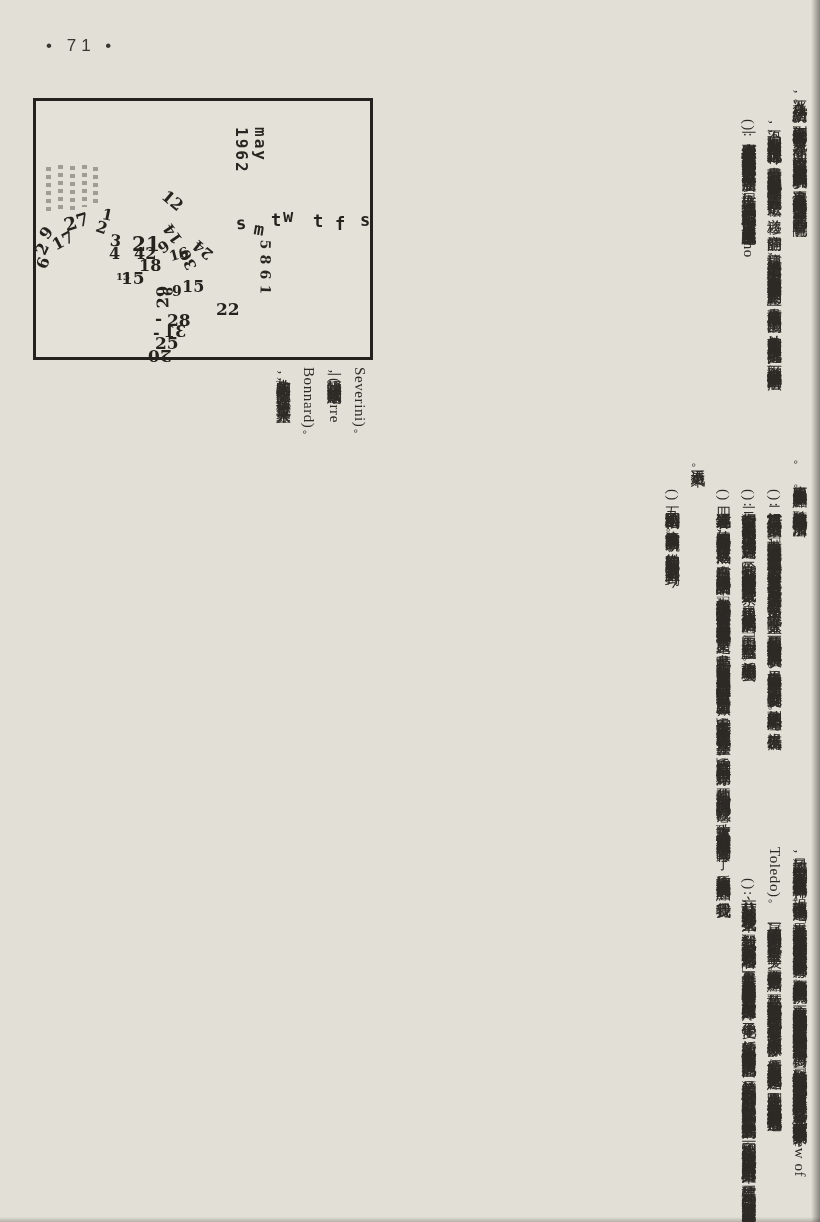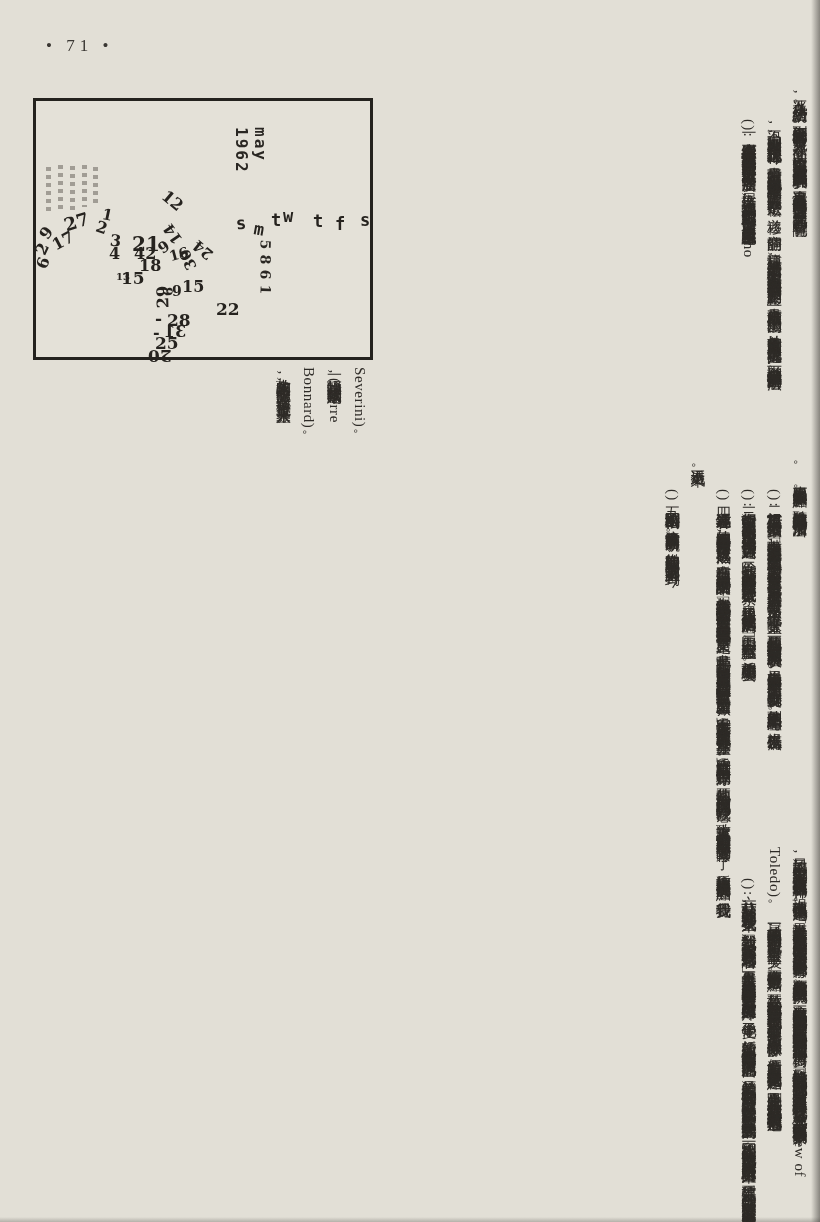--- a/index.html
+++ b/index.html
@@ -10,21 +10,21 @@
   }
   
   .edge-right{position:absolute;right:0;top:0;width:9px;height:100%;
     background:linear-gradient(to right,rgba(0,0,0,0),rgba(45,42,38,.5));}
   .edge-bottom{position:absolute;left:0;bottom:0;width:100%;height:5px;
     background:linear-gradient(to bottom,rgba(0,0,0,0),rgba(45,42,38,.25));}
 
   .page-number{
     position:absolute;left:46px;top:36px;
     font-size:17px;color:#3a3733;letter-spacing:5px;
-    font-family:Liberation Serif, serif;
+    font-family:Liberation Sans, sans-serif;
   }
 
   
   .vtext{
     position:absolute;
     writing-mode:vertical-rl;
     text-orientation:mixed;
     font-size:15px;
     line-height:25.5px;
     letter-spacing:.6px;

